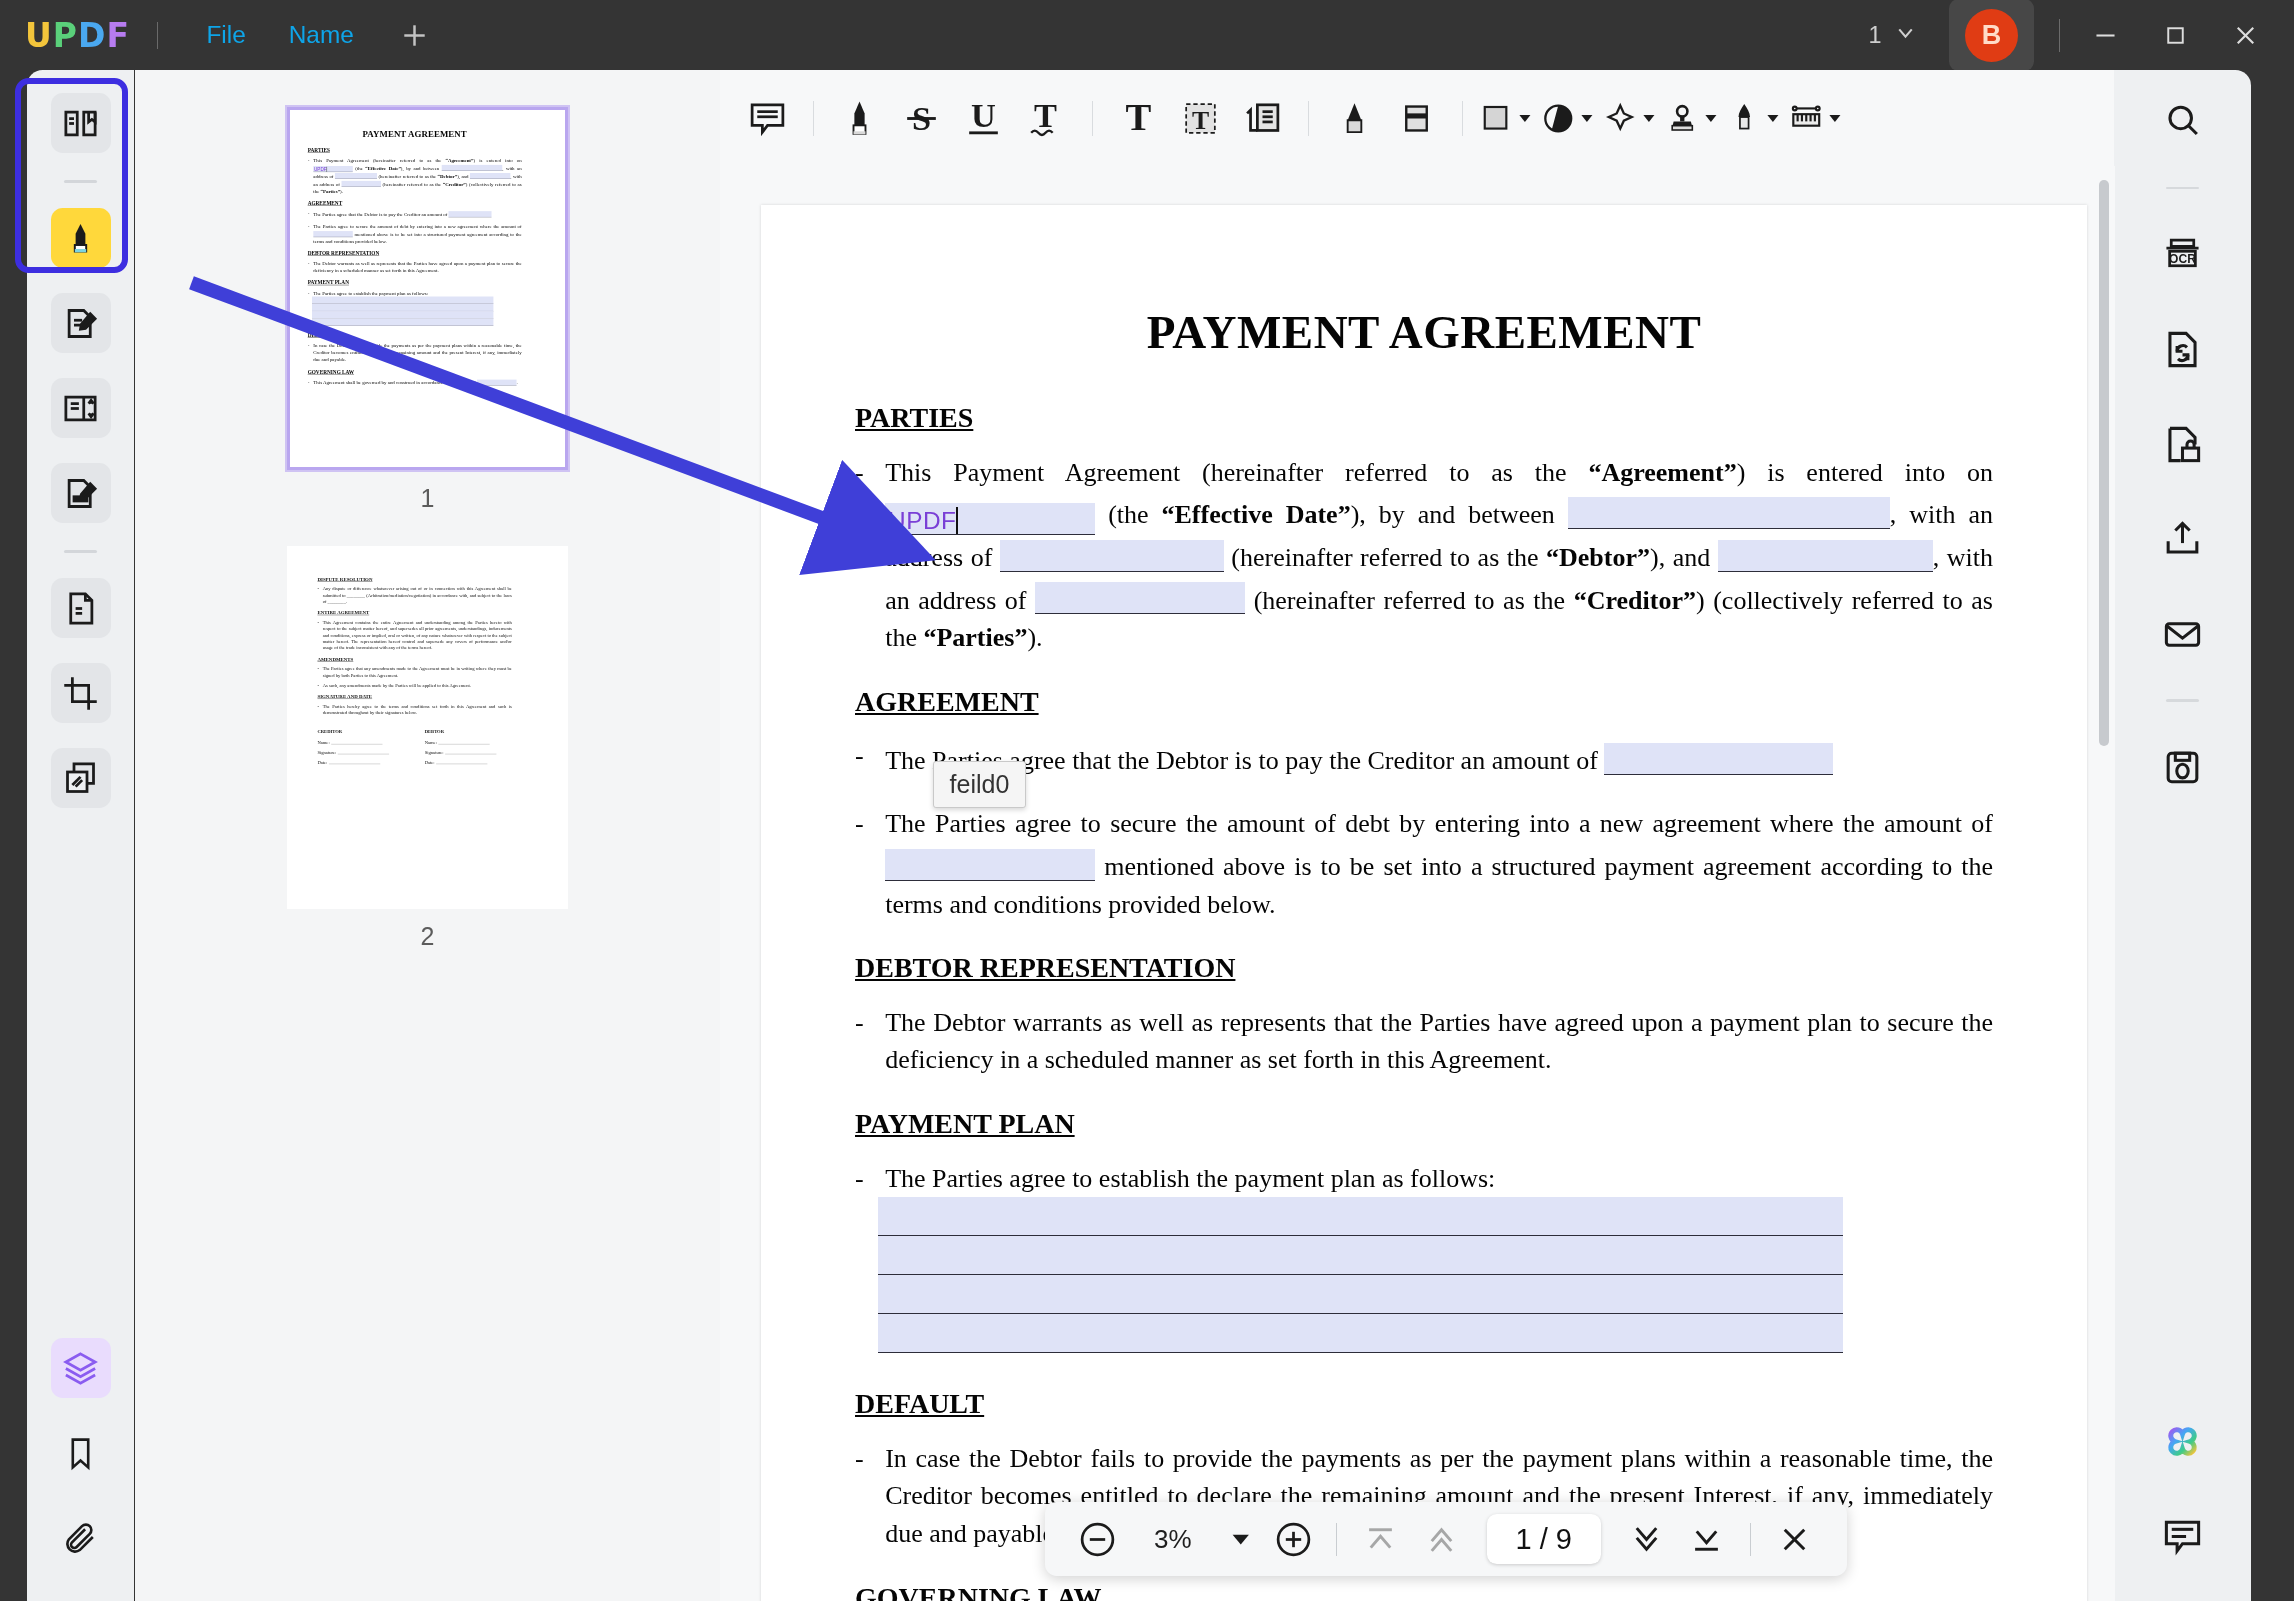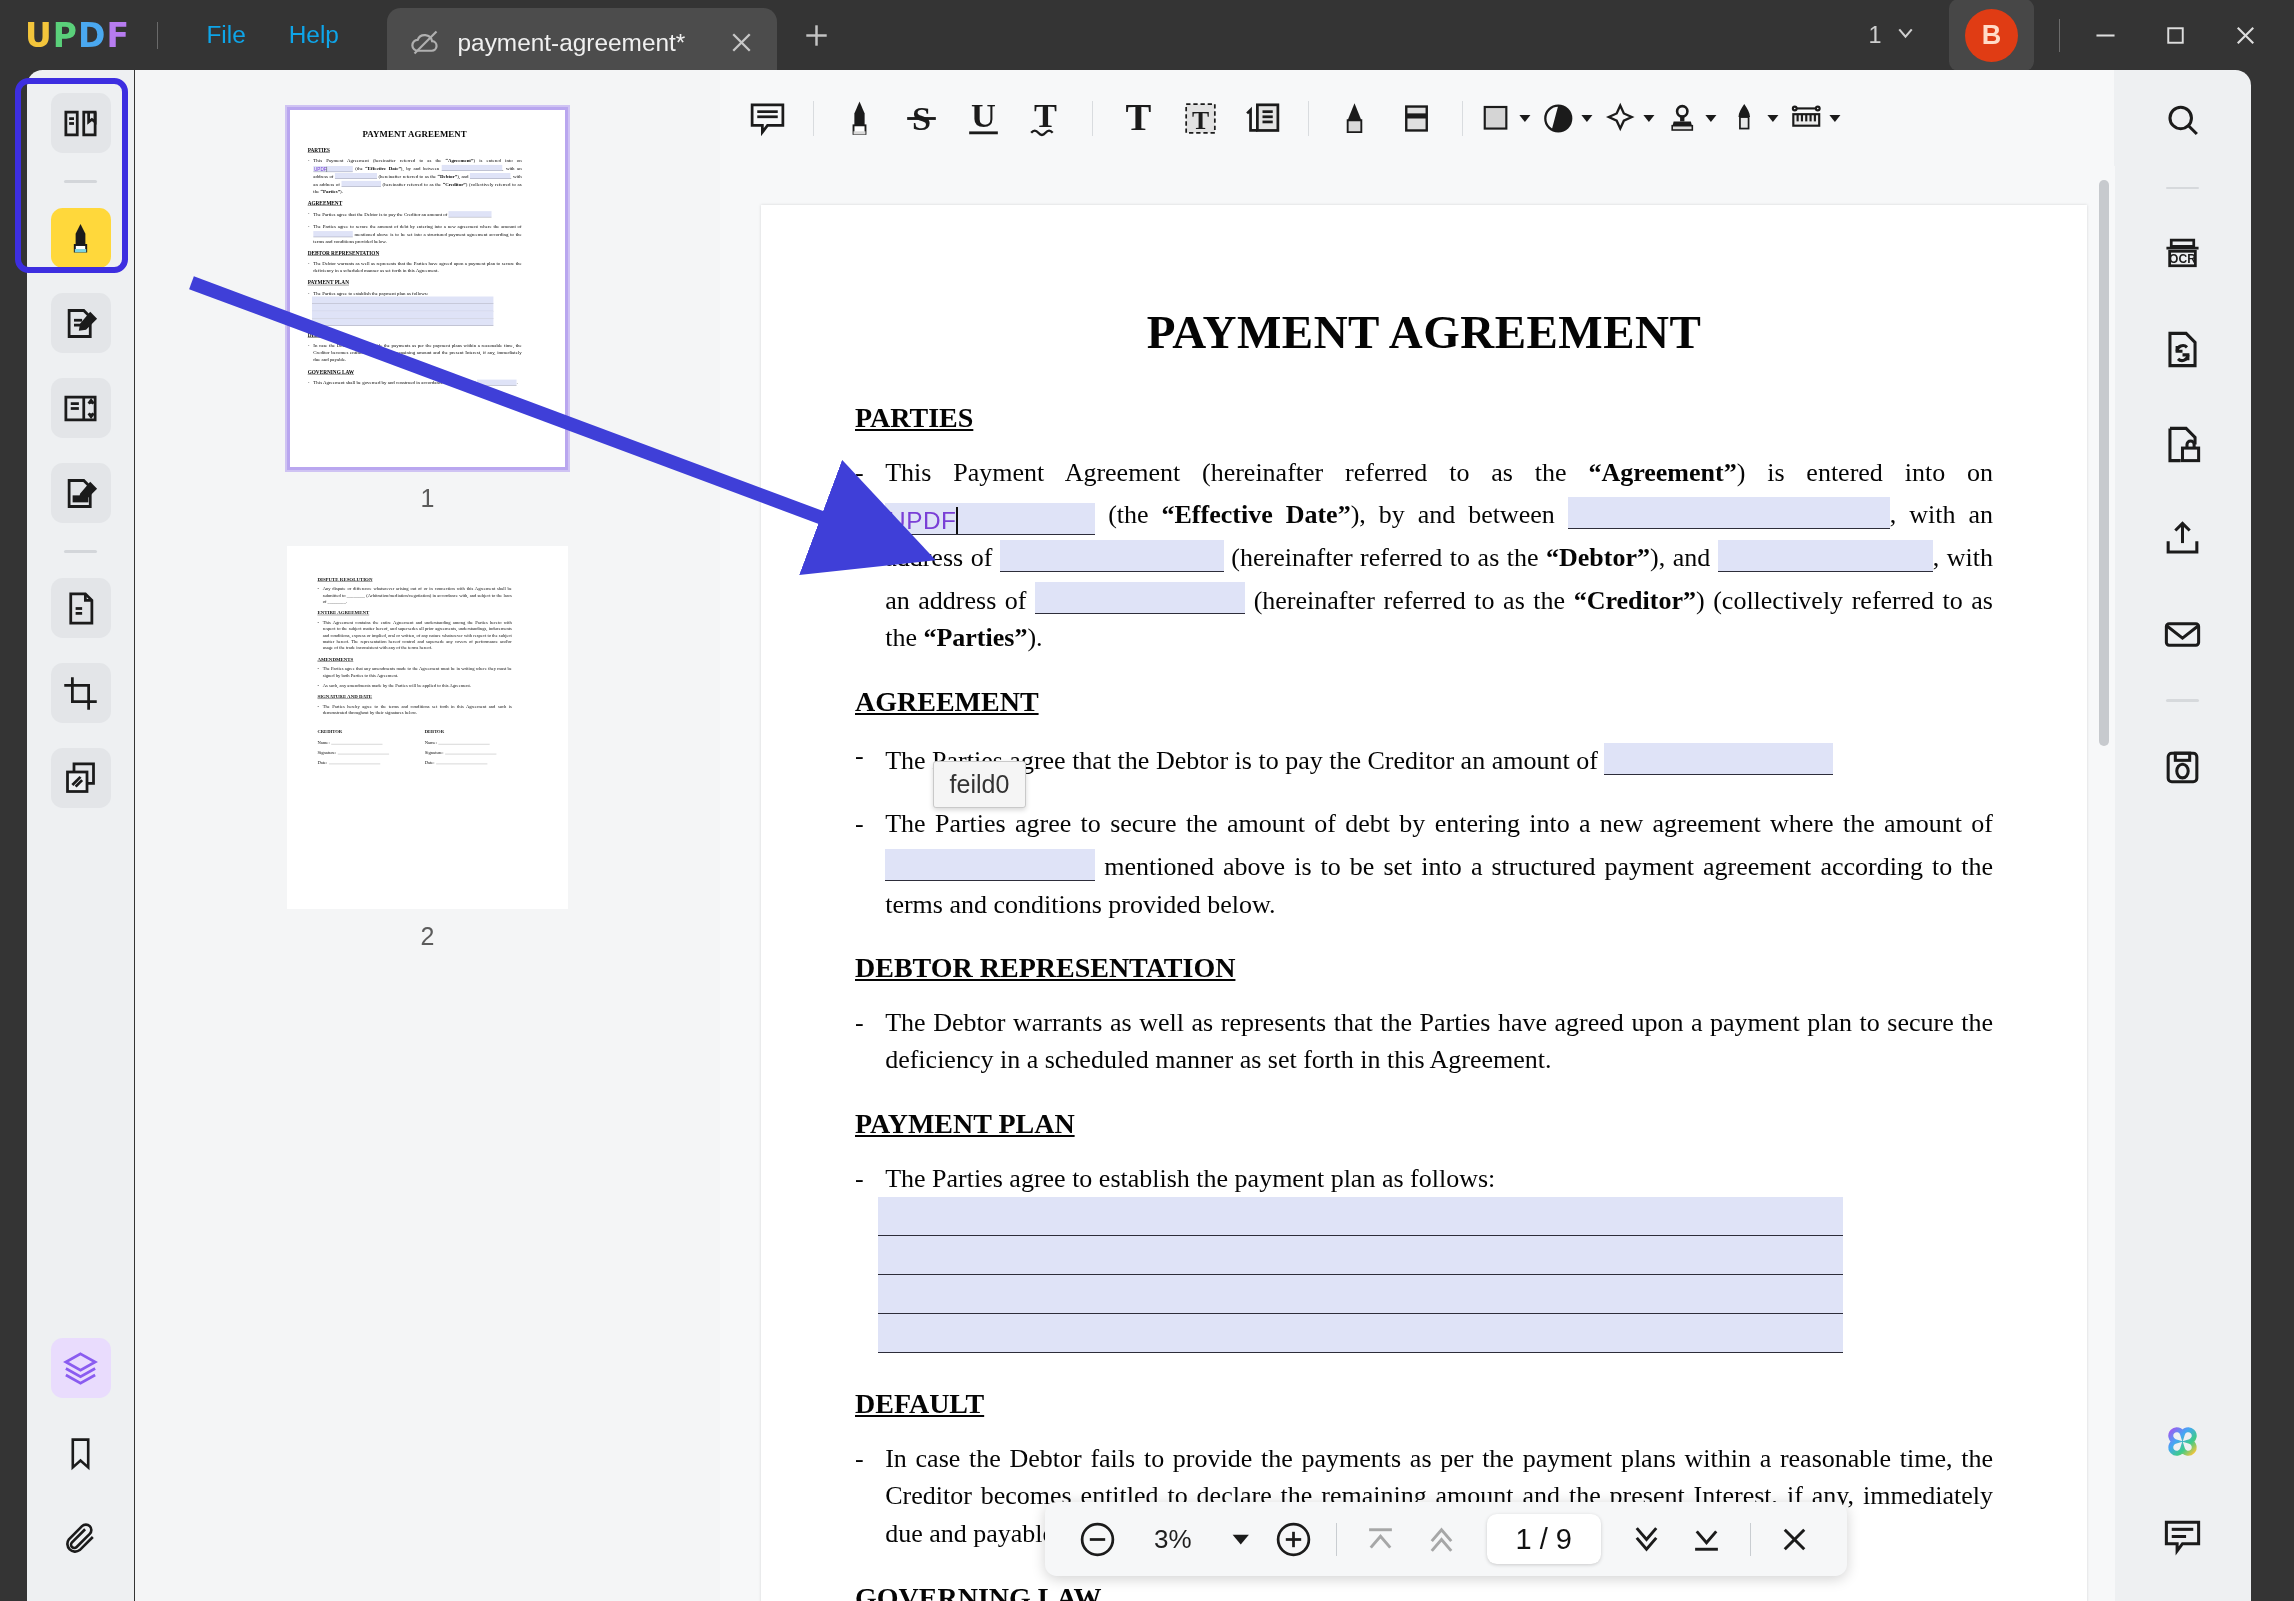--- a/index.html
+++ b/index.html
@@ -157,37 +157,22 @@
 
   <div class="titlebar">
     <div class="logo" id="logo">
         <span style="color: rgb(243, 197, 59);">U</span>
         <span style="color: rgb(90, 208, 122);">P</span>
         <span style="color: rgb(74, 168, 240);">D</span>
         <span style="color: rgb(183, 124, 240);">F</span>
       </div>
     <div class="title-sep"></div>
     <div class="menu-item">File</div>
-    <div class="menu-item">Help</div>
-
-    <div class="tab">
-      <span class="tab-cloud">
-        <svg viewBox="0 0 24 24" width="33" height="33" fill="none" stroke="#d2d2d2" stroke-width="1.6">
-          <path d="M6.5 18h10a3.5 3.5 0 0 0 .3-6.99A5.5 5.5 0 0 0 6.3 10.1 3.95 3.95 0 0 0 6.5 18z"></path>
-          <line x1="4" y1="20" x2="20" y2="4"></line>
-        </svg>
-      </span>
-      <span class="tab-label">payment-agreement*</span>
-      <span class="tab-close">
-        <svg viewBox="0 0 24 24" width="33" height="33" stroke="#ddd" stroke-width="1.7">
-            <line x1="6" y1="6" x2="18" y2="18"></line>
-            <line x1="18" y1="6" x2="6" y2="18"></line>
-          </svg>
-      </span>
-    </div>
+    <div class="menu-item">Name</div>
+
     <span class="tab-add">
       <svg viewBox="0 0 24 24" width="35" height="35" stroke="#ddd" stroke-width="1.7">
           <line x1="12" y1="5" x2="12" y2="19"></line>
           <line x1="5" y1="12" x2="19" y2="12"></line>
         </svg>
     </span>
 
     <div class="tb-right">
       <div class="pagecount">
         <span>1</span>

